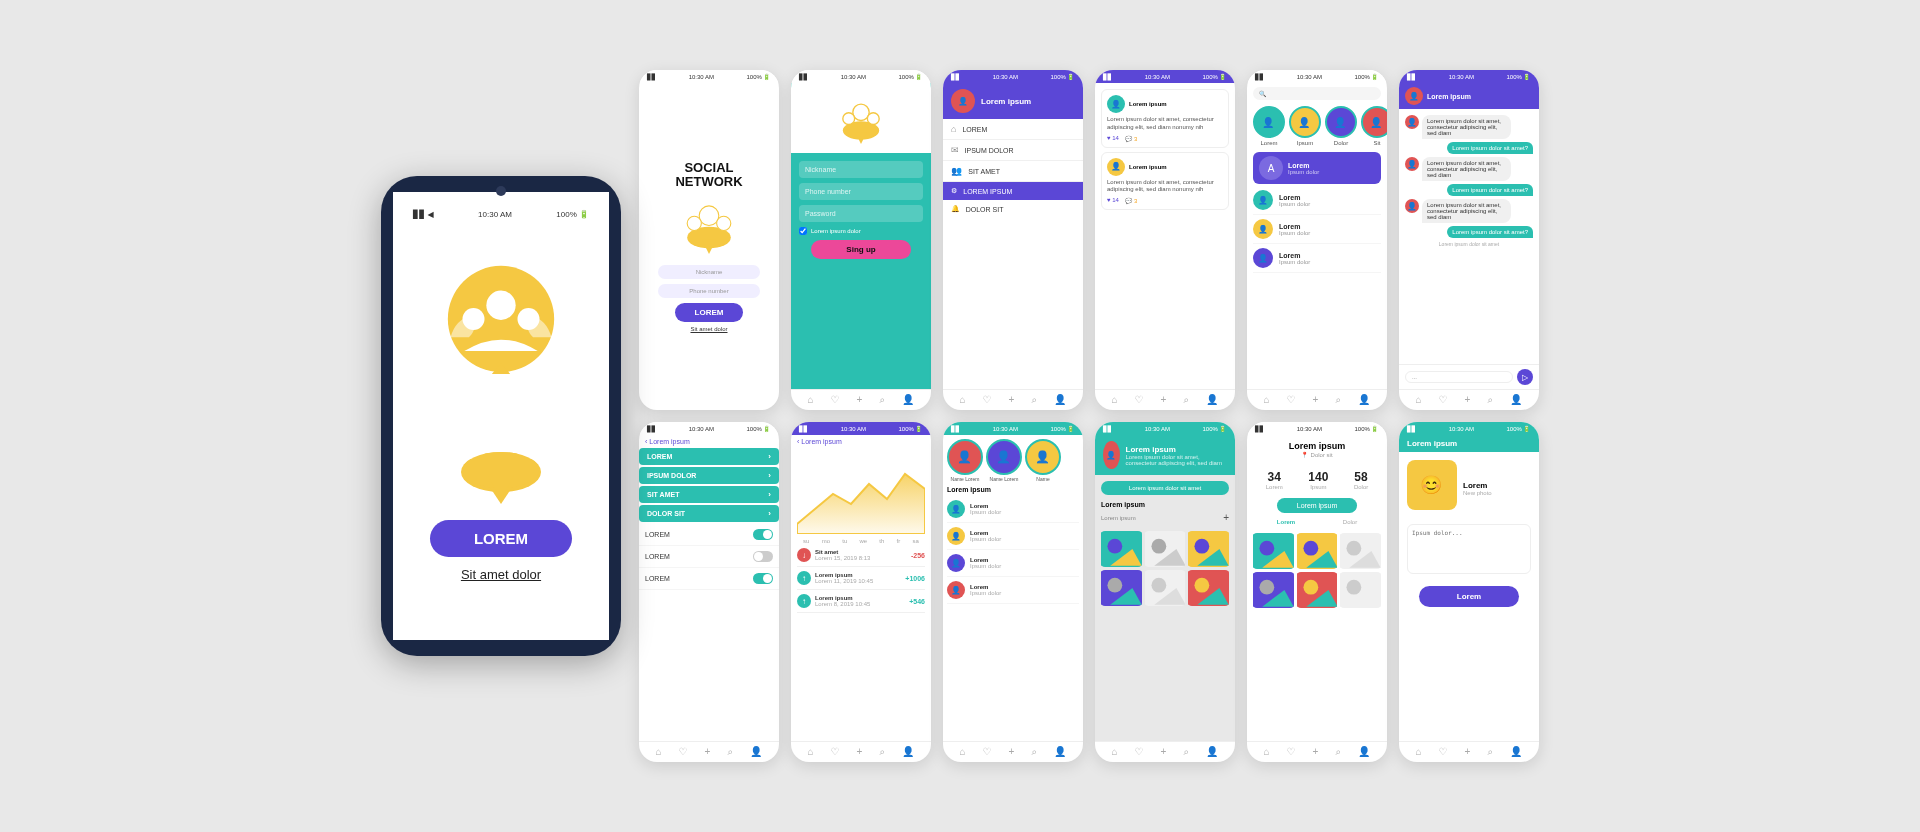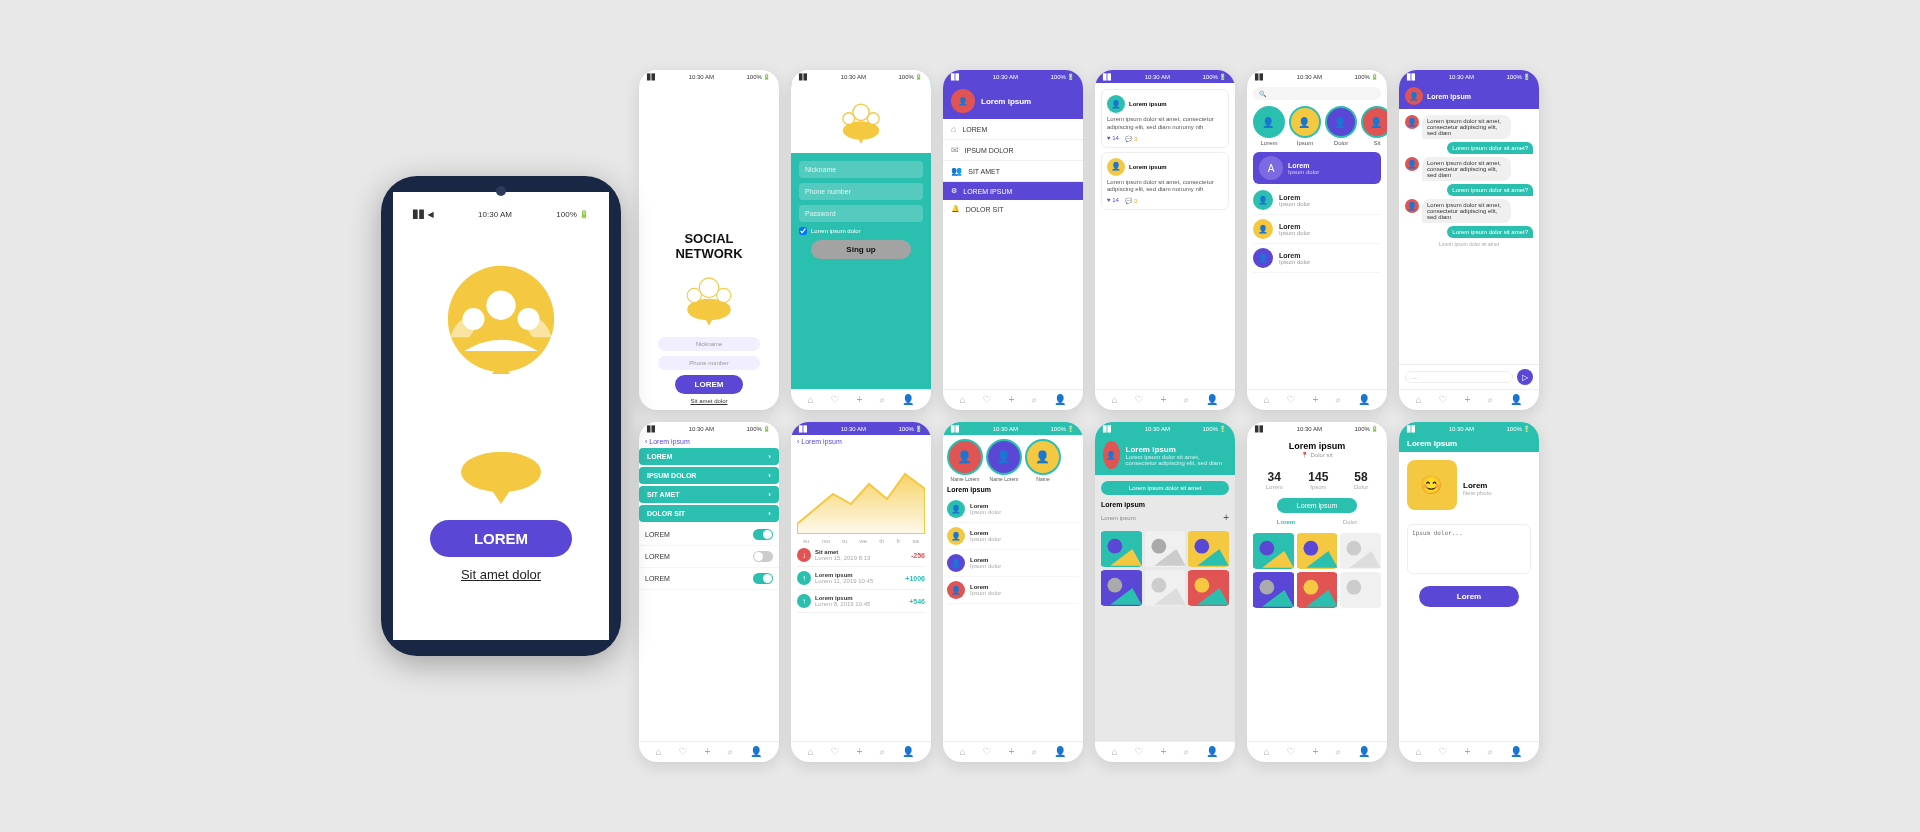--- a/index.html
+++ b/index.html
@@ -147,21 +147,21 @@
     }
     .form-input::placeholder { color: rgba(255,255,255,0.8); }
     .checkbox-row {
       display: flex;
       align-items: center;
       gap: 4px;
       color: white;
       font-size: 6px;
     }
     .signup-btn {
-      background: #a3a3a3;
+      background: #ec4899;
       color: #111;
       border: none;
       border-radius: 14px;
       padding: 5px;
       font-size: 8px;
       font-weight: 700;
       cursor: pointer;
       width: 80%;
       margin: 0 auto;
     }
@@ -527,21 +527,21 @@
   </div>
 
   <div class="phones-grid">
 
     <div class="phone">
       <div class="phone-status" style="background:#fff;color:#333;">
         <span>▊▊</span>
         <span>10:30 AM</span>
         <span>100% 🔋</span>
       </div>
-      <div class="phone-content screen1" style="align-items:center;justify-content:flex-end;">
+      <div class="phone-content screen1" style="align-items:center;justify-content:center;">
         <div class="screen1-title">SOCIAL<br>NETWORK</div>
         <svg width="60" height="60" viewBox="0 0 110 110" style="margin-bottom:10px;">
           <ellipse cx="55" cy="78" rx="40" ry="20" fill="#f5c842"></ellipse>
           <polygon points="55,108 42,82 68,82" fill="#f5c842"></polygon>
           <circle cx="55" cy="38" r="18" fill="white" stroke="#f5c842" stroke-width="2"></circle>
           <circle cx="28" cy="52" r="13" fill="white" stroke="#f5c842" stroke-width="2"></circle>
           <circle cx="82" cy="52" r="13" fill="white" stroke="#f5c842" stroke-width="2"></circle>
         </svg>
         <div style="background:#f0eeff;border-radius:12px;padding:4px 0;width:80%;margin-bottom:5px;">
           <div style="font-size:6px;color:#999;text-align:center;">Nickname</div>
@@ -1063,21 +1063,21 @@
         <div style="text-align:center;margin-bottom:4px;">
           <div style="font-size:9px;font-weight:700;">Lorem ipsum</div>
           <div class="location-badge">📍 Dolor sit</div>
         </div>
         <div class="profile-stats">
           <div class="stat-item">
             <div class="stat-num">34</div>
             <div class="stat-label">Lorem</div>
           </div>
           <div class="stat-item">
-            <div class="stat-num">145</div>
+            <div class="stat-num">140</div>
             <div class="stat-label">Ipsum</div>
           </div>
           <div class="stat-item">
             <div class="stat-num">58</div>
             <div class="stat-label">Dolor</div>
           </div>
         </div>
         <div style="display:flex;justify-content:center;margin-bottom:6px;gap:6px;">
           <button class="profile-follow-btn">Lorem ipsum</button>
         </div>

